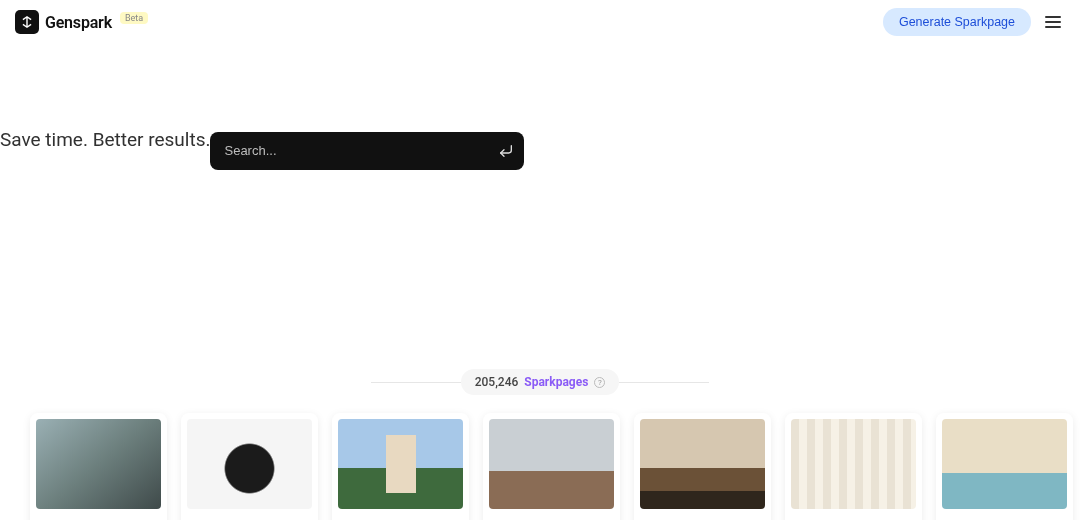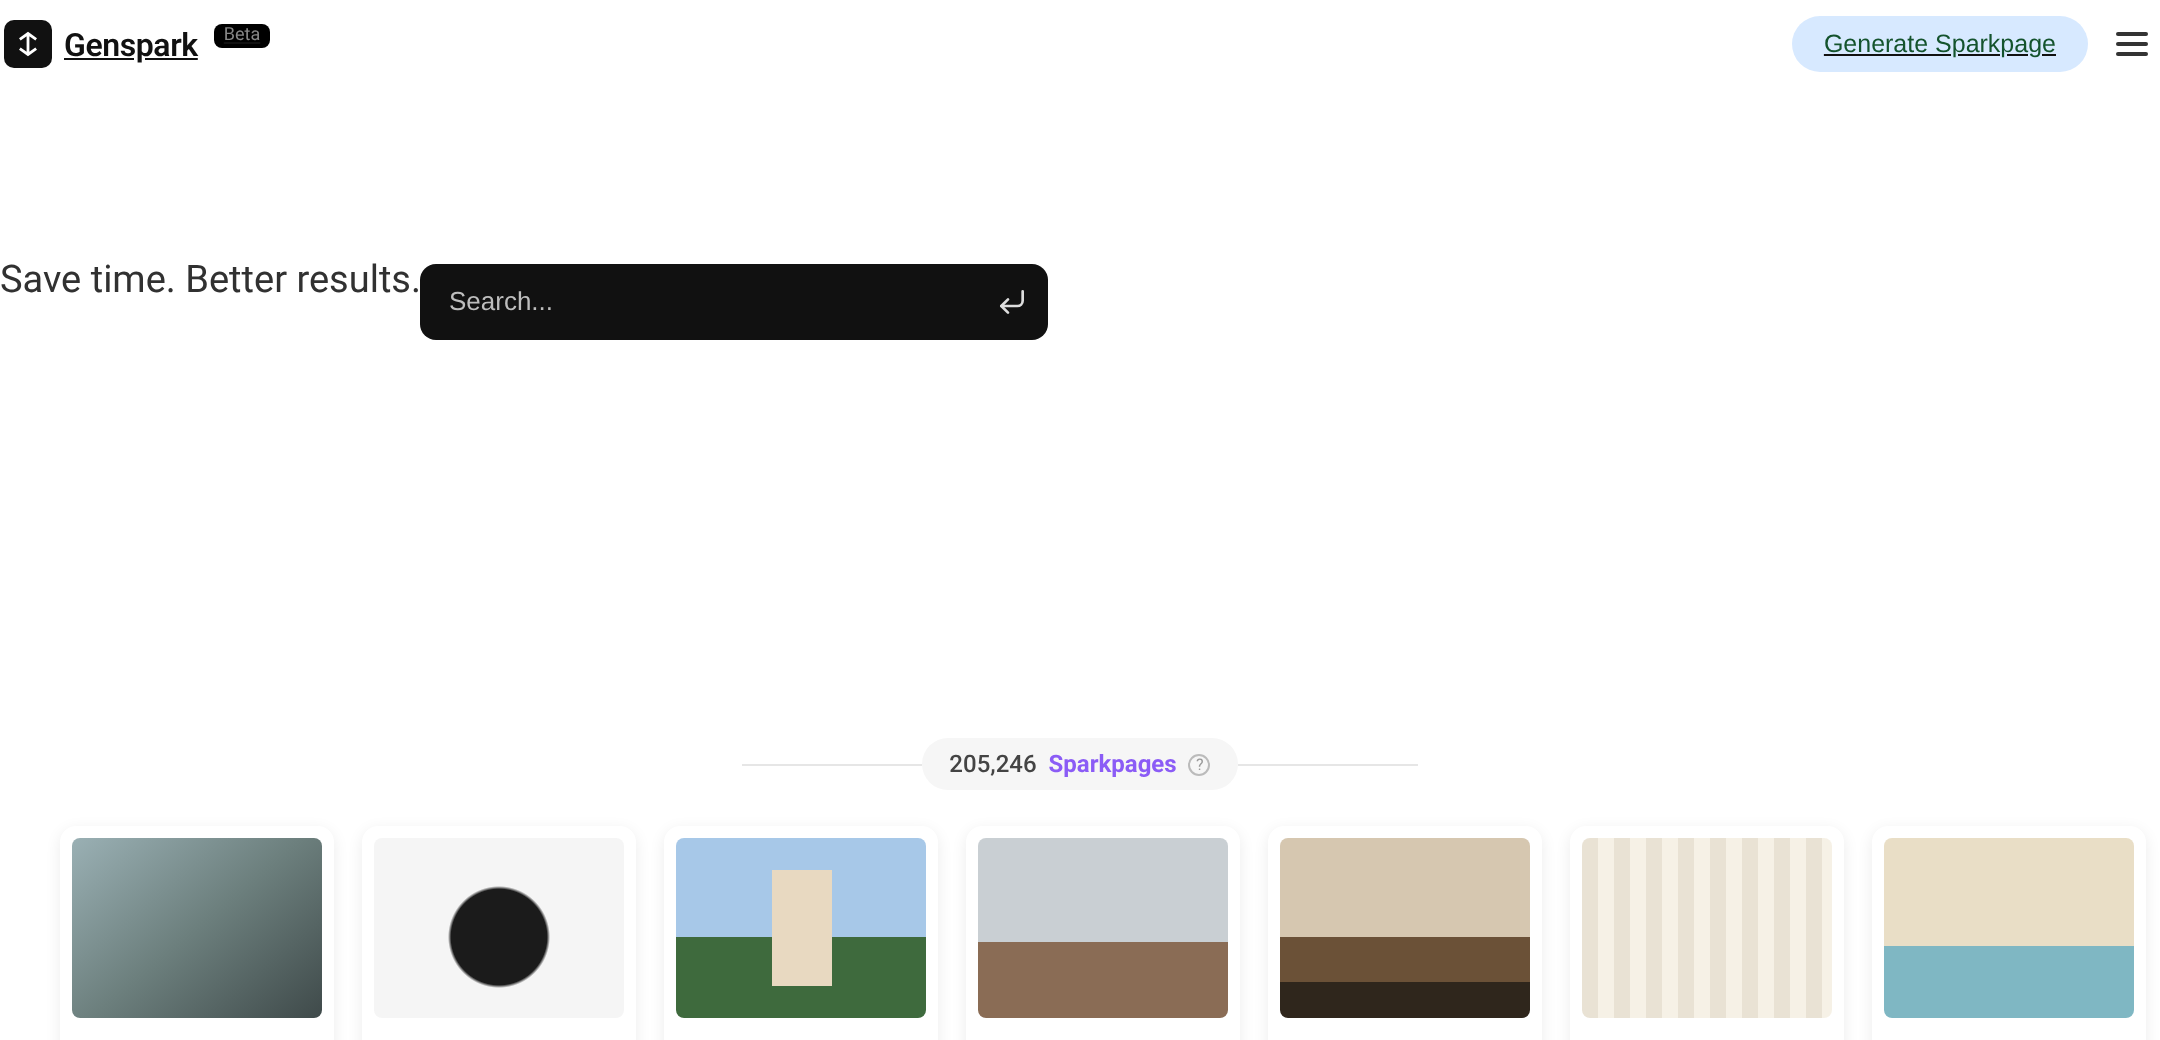--- a/index.html
+++ b/index.html
@@ -8,22 +8,21 @@
       background: #ffffff;
       width: 1080px;
       height: 520px;
       overflow: hidden;
       color: #111;
     }
     .header {
       display: flex;
       align-items: center;
       justify-content: space-between;
-      padding: 8px 2px;
-      text-decoration: underline;
+      padding: 8px 15px;
     }
     .header-left {
       display: flex;
       align-items: center;
       gap: 6px;
     }
     .logo-mark {
       width: 24px;
       height: 24px;
       background: #111;
@@ -36,35 +35,35 @@
     .logo-mark svg { display: block; }
     .brand-name {
       font-weight: 600;
       font-size: 16px;
       color: #111;
       letter-spacing: -0.2px;
     }
     .beta-badge {
       font-size: 9px;
       color: #888;
-      background: #000000;
+      background: #fef9c3;
       padding: 1px 5px;
       border-radius: 4px;
       margin-left: 2px;
       position: relative;
       top: -4px;
     }
     .header-right {
       display: flex;
       align-items: center;
       gap: 10px;
     }
     .generate-btn {
       background: #d7e9ff;
-      color: #14532d;
+      color: #1d4ed8;
       border: none;
       padding: 7px 16px;
       border-radius: 16px;
       font-size: 12.5px;
       font-weight: 500;
       cursor: pointer;
     }
     .menu-btn {
       background: none;
       border: none;

